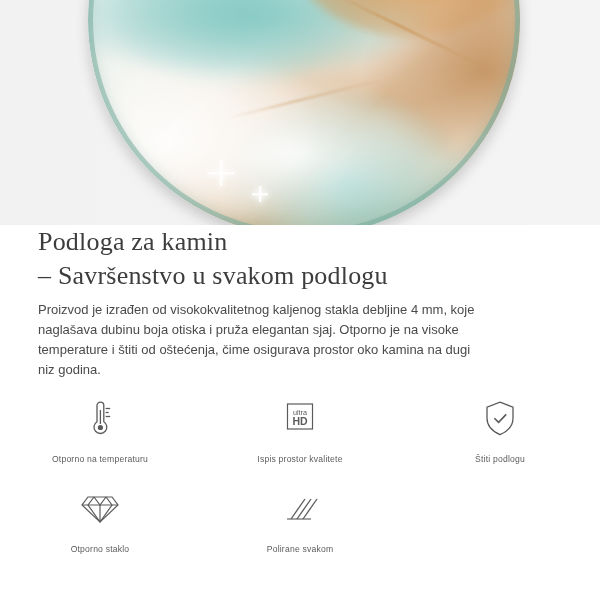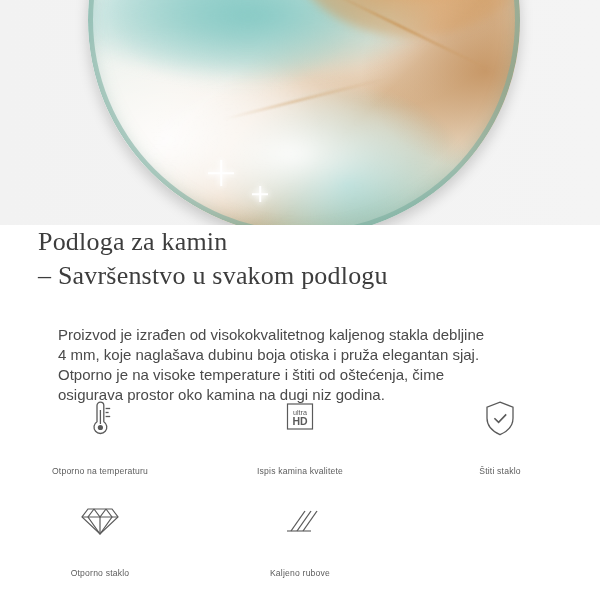--- a/index.html
+++ b/index.html
@@ -134,25 +134,25 @@
     padding: 0 38px;
     font-family: "Liberation Serif", serif;
     font-weight: 400;
     font-size: 26px;
     line-height: 34px;
     color: #3d3d3d;
     letter-spacing: 0.2px;
   }
   .headline .line2 { display: block; }
   .paragraph {
-    margin: 32px 0 0 0;
-    padding: 0 38px 0 58px;
+    margin: 7px 0 0 0;
+    padding: 0 38px 0 38px;
     width: 524px;
     box-sizing: border-box;
-    font-size: 15px;
+    font-size: 13px;
     line-height: 20px;
     color: #4a4a4a;
     font-family: "Liberation Sans", sans-serif;
   }
 
   
   .features {
     position: absolute;
     left: 0;
     top: 396px;
@@ -169,21 +169,21 @@
   }
   .feature-icon {
     width: 52px;
     height: 46px;
     display: flex;
     align-items: center;
     justify-content: center;
     color: #5a5a5a;
   }
   .feature-label {
-    margin-top: 24px;
+    margin-top: 12px;
     font-size: 8.6px;
     color: #5c5c5c;
     letter-spacing: 0.2px;
     text-align: center;
     font-family: "Liberation Sans", sans-serif;
   }
   svg { display: block; }
 </style>
 </head>
 <body>
@@ -231,31 +231,31 @@
     </div>
 
     <div class="feature">
       <div class="feature-icon">
         <svg width="38" height="36" viewBox="0 0 38 36">
           <rect x="6.5" y="3" width="25" height="25" fill="none" stroke="#5a5a5a" stroke-width="1.2"></rect>
           <text x="19" y="13.6" text-anchor="middle" font-family="Liberation Sans, sans-serif" font-size="7.2" fill="#5a5a5a">ultra</text>
           <text x="19" y="24" text-anchor="middle" font-family="Liberation Sans, sans-serif" font-size="10.5" font-weight="bold" fill="#5a5a5a">HD</text>
         </svg>
       </div>
-      <div class="feature-label">Ispis kamina kvalitete</div>
+      <div class="feature-label">Ispis prostor kvalitete</div>
     </div>
 
     <div class="feature">
       <div class="feature-icon">
         <svg width="36" height="40" viewBox="0 0 36 40" fill="none" stroke="#5a5a5a" stroke-width="1.3">
           <path d="M18 3.2 31 8.2v11.1c0 7.6-5.4 13-13 16.4-7.6-3.4-13-8.8-13-16.4V8.2z"></path>
           <polyline points="12.4,19.2 16.6,23.4 24.2,15.4" stroke-width="1.6"></polyline>
         </svg>
       </div>
-      <div class="feature-label">Štiti staklo</div>
+      <div class="feature-label">Štiti podlogu</div>
     </div>
 
     <div class="feature">
       <div class="feature-icon">
         <svg width="40" height="34" viewBox="0 0 40 34" fill="none" stroke="#5a5a5a" stroke-width="1.2">
           <path d="M8 5h24l6 8-18 17L2 13z"></path>
           <path d="M2 13h36"></path>
           <path d="M14 5l-6 8 12 17 12-17-6-8"></path>
           <path d="M14 5l6 8 6-8"></path>
           <path d="M20 13v17"></path>
@@ -266,18 +266,18 @@
 
     <div class="feature">
       <div class="feature-icon">
         <svg width="38" height="34" viewBox="0 0 38 34" fill="none" stroke="#5a5a5a" stroke-width="1.3">
           <line x1="10" y1="27" x2="24" y2="7"></line>
           <line x1="16" y1="27" x2="30" y2="7"></line>
           <line x1="22" y1="27" x2="36" y2="7"></line>
           <line x1="6" y1="27" x2="30" y2="27" stroke-width="1.1"></line>
         </svg>
       </div>
-      <div class="feature-label">Kaljeno rubove</div>
+      <div class="feature-label">Polirane svakom</div>
     </div>
 
 
   </div>
 </div>
 
 </body></html>

